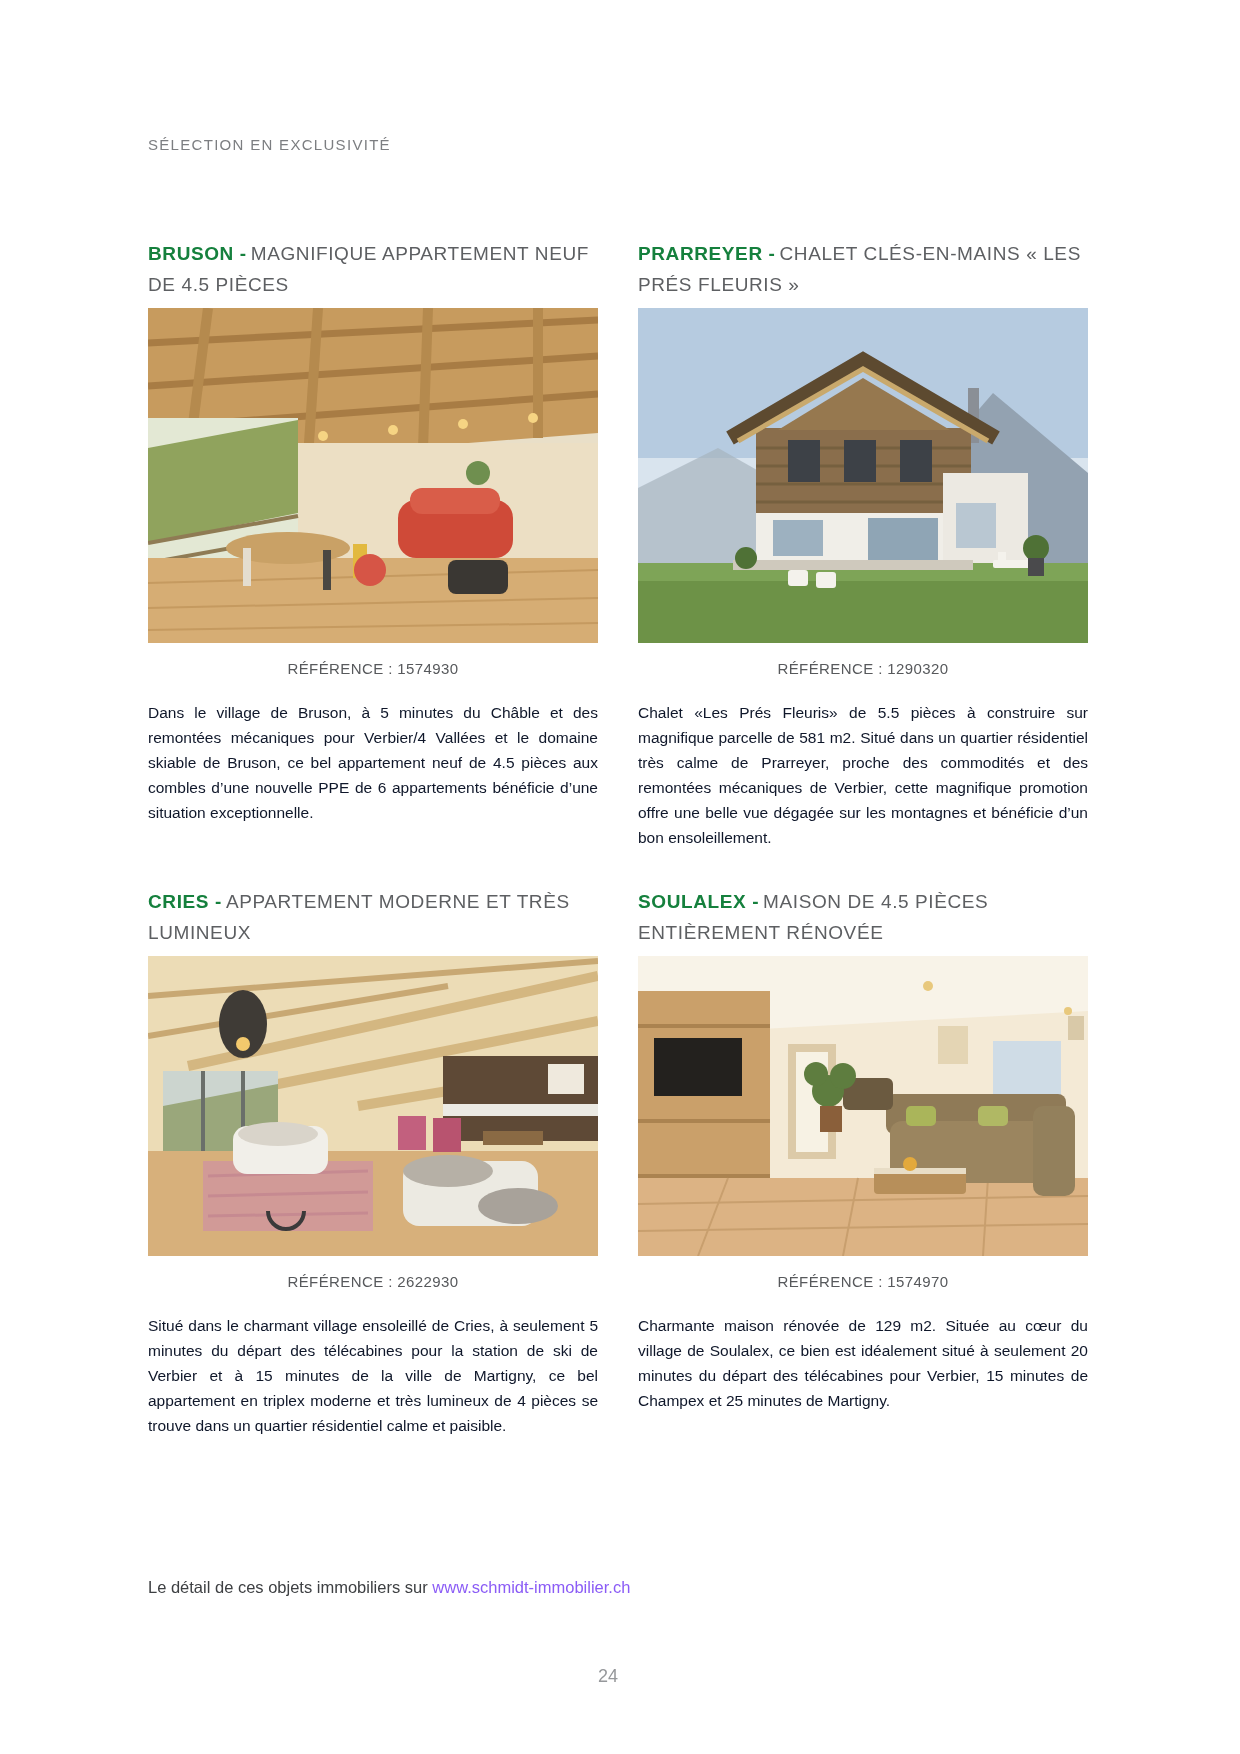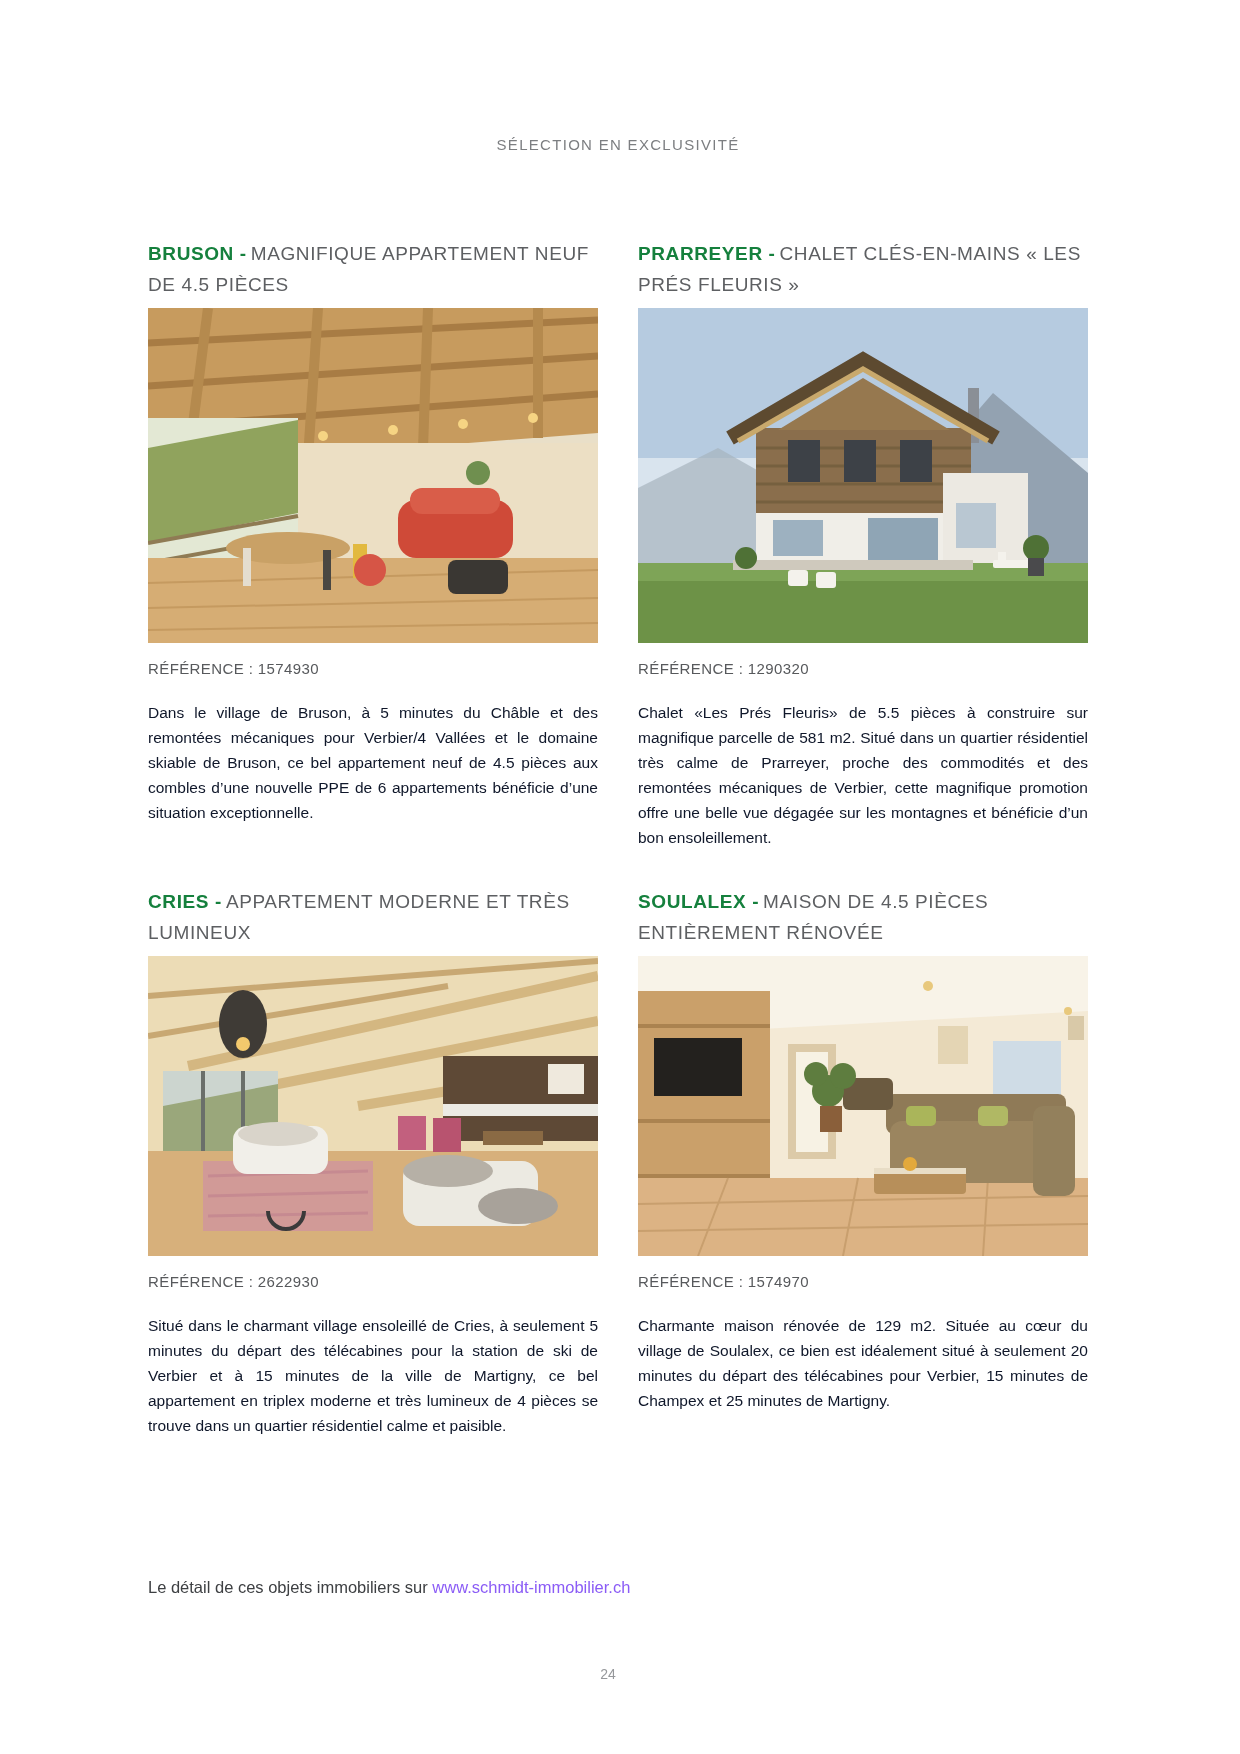--- a/index.html
+++ b/index.html
@@ -1,54 +1,54 @@
 <!DOCTYPE html>
 <html><head>
 <meta charset="utf-8">
 <style>
   html,body{margin:0;padding:0;background:#ffffff;}
   .page{
     position:relative;width:1240px;height:1754px;background:#ffffff;
     font-family:"Liberation Sans","DejaVu Sans",sans-serif;color:#4f5154;overflow:hidden;
   }
   .header{
-    position:absolute;top:136px;left:148px;width:940px;text-align:center;
+    position:absolute;top:136px;left:148px;width:940px;text-align:left;
     font-size:15px;letter-spacing:1.3px;color:#7c7e81;
   }
   .grid{
     position:absolute;top:238px;left:148px;width:940px;
     display:grid;grid-template-columns:450px 450px;column-gap:40px;row-gap:36px;
   }
   .card{width:450px;}
   .card-title{
     margin:0;min-height:70px;font-size:19px;line-height:31px;font-weight:400;
     letter-spacing:0.6px;color:#5d5f62;
   }
   .card-title .loc{font-weight:700;color:#15803d;margin-right:4px;}
   .photo{width:450px;overflow:hidden;background:#e8e0d0;}
   .photo svg{display:block;width:450px;}
   .photo.tall svg{height:335px;}
   .photo.short svg{height:300px;}
   .photo.tall{height:335px;}
   .photo.short{height:300px;}
   .ref{
-    margin-top:17px;font-size:15px;letter-spacing:0.4px;color:#57595c;
+    margin-top:17px;font-size:15px;letter-spacing:0.4px;color:#57595c;text-align:center;
   }
   .desc{
     margin:23px 0 0 0;font-size:15.5px;line-height:25px;color:#0f172a;
     text-align:justify;
   }
   .footer-line{
     position:absolute;top:1578px;left:148px;width:940px;
     font-size:16.5px;color:#3e4043;
   }
   .footer-line .url{color:#8b5cf6;}
   .pagenum{
     position:absolute;top:1666px;left:0;width:1216px;text-align:center;
-    font-size:14px;color:#96989b;
+    font-size:18px;color:#96989b;
   }
 </style>
 </head>
 <body>
 
 <div class="page">
 
   <div class="header">SÉLECTION EN EXCLUSIVITÉ</div>
 
   <div class="grid">

